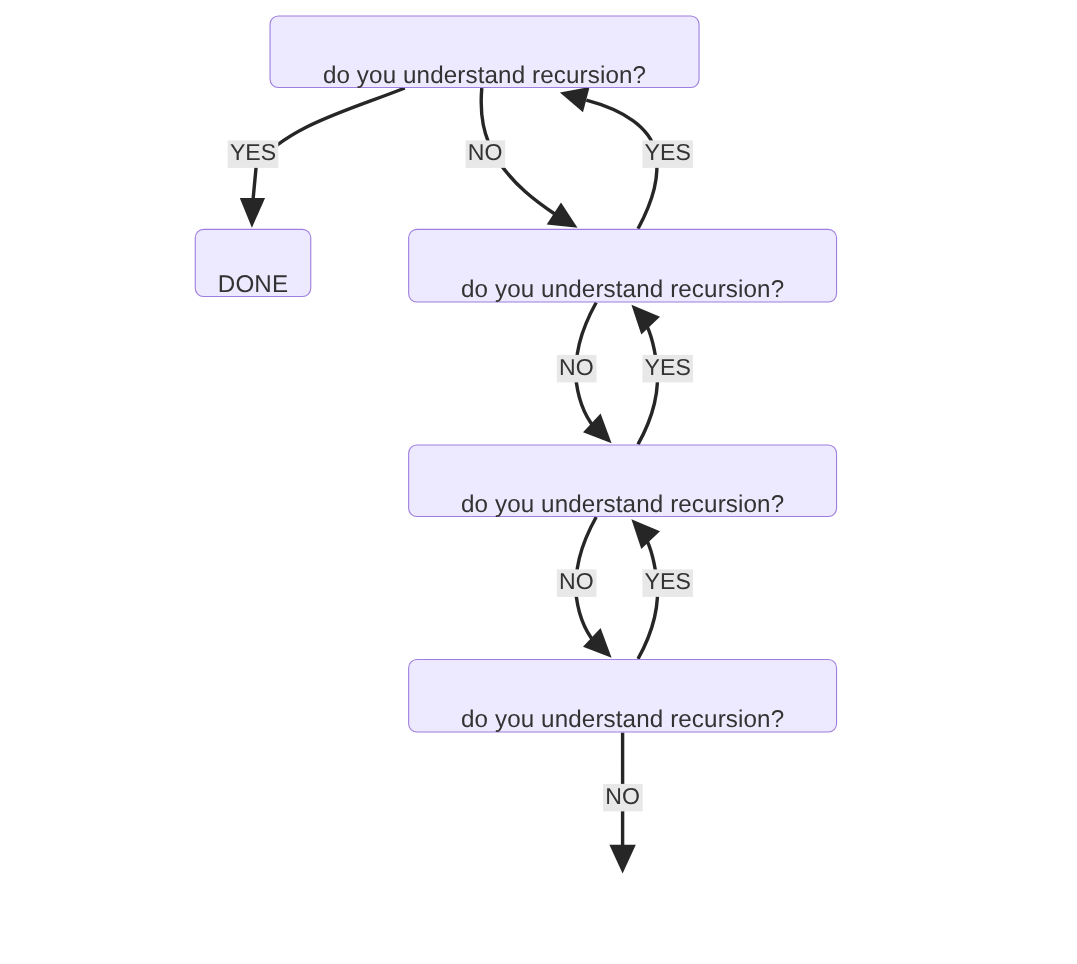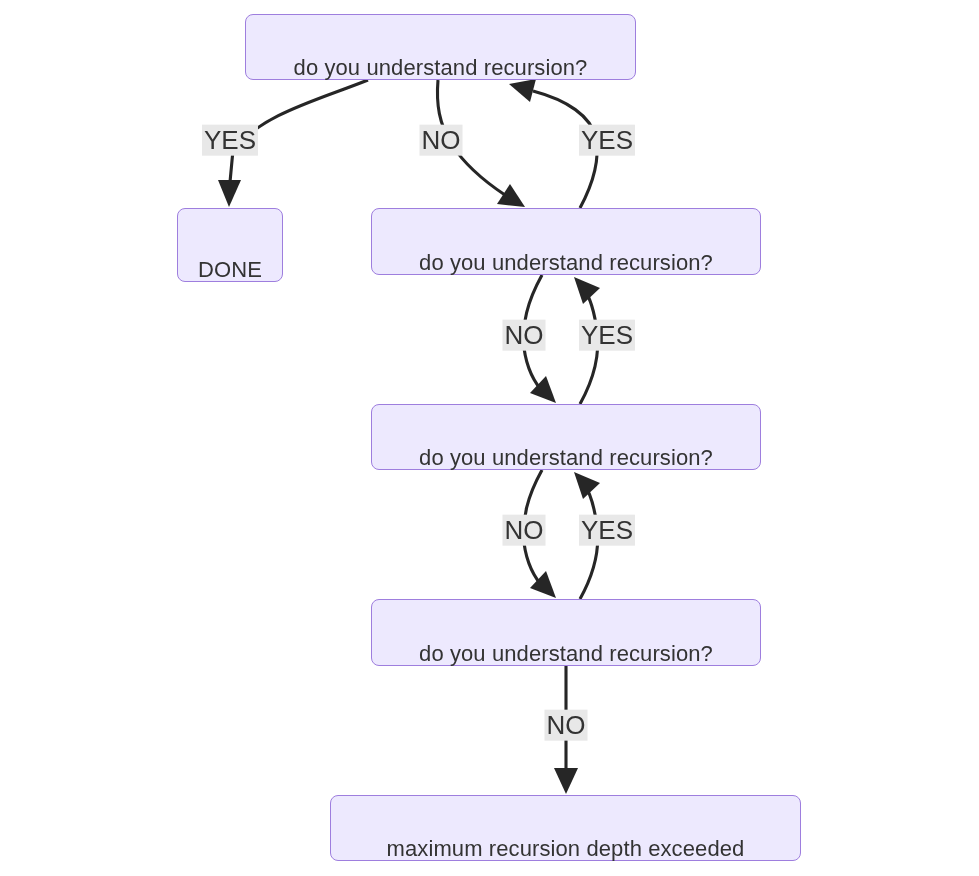--- a/index.html
+++ b/index.html
@@ -38,21 +38,21 @@
     font-size: 22px;
     font-family: "Liberation Sans", sans-serif;
     line-height: 1;
     white-space: nowrap;
     letter-spacing: 0.1px;
   }
   .edge-label {
     position: absolute;
     background: #e8e8e8;
     color: #333333;
-    font-size: 26px;
+    font-size: 21px;
     font-family: "Liberation Sans", sans-serif;
     line-height: 1.18;
     padding: 0 2px;
     white-space: nowrap;
     transform: translate(-50%, -50%);
     text-align: center;
   }
   .edge-path {
     fill: none;
     stroke: #262626;
@@ -110,39 +110,36 @@
       <path class="edge-path" d="M 566,666 L 566,772"></path>
       <polygon class="arrow-head" points="566,794 554,768 578,768"></polygon>
     </g>
 
   </svg>
 
   <div class="node" style="left:245px; top:14px; width:391px; height:66px;">
     <span>do you understand recursion?</span>
   </div>
 
-  <div class="node" style="left:177px; top:208px; width:106px; height:74px;">
+  <div class="node" style="left:177px; top:208px; width:106px; height:62px;">
     <span>DONE</span>
   </div>
 
   <div class="node" style="left:371px; top:208px; width:390px; height:67px;">
     <span>do you understand recursion?</span>
   </div>
 
   <div class="node" style="left:371px; top:404px; width:390px; height:66px;">
     <span>do you understand recursion?</span>
   </div>
 
   <div class="node" style="left:371px; top:599px; width:390px; height:67px;">
     <span>do you understand recursion?</span>
   </div>
 
-  <div class="node" style="left:330px; top:795px; width:471px; height:66px;">
-    <span>maximum recursion depth exceeded</span>
-  </div>
 
   <div class="edge-label" style="left:230px; top:140px;"><span>YES</span></div>
 
   <div class="edge-label" style="left:441px; top:140px;"><span>NO</span></div>
 
   <div class="edge-label" style="left:607px; top:140px;"><span>YES</span></div>
 
   <div class="edge-label" style="left:524px; top:335px;"><span>NO</span></div>
 
   <div class="edge-label" style="left:607px; top:335px;"><span>YES</span></div>

